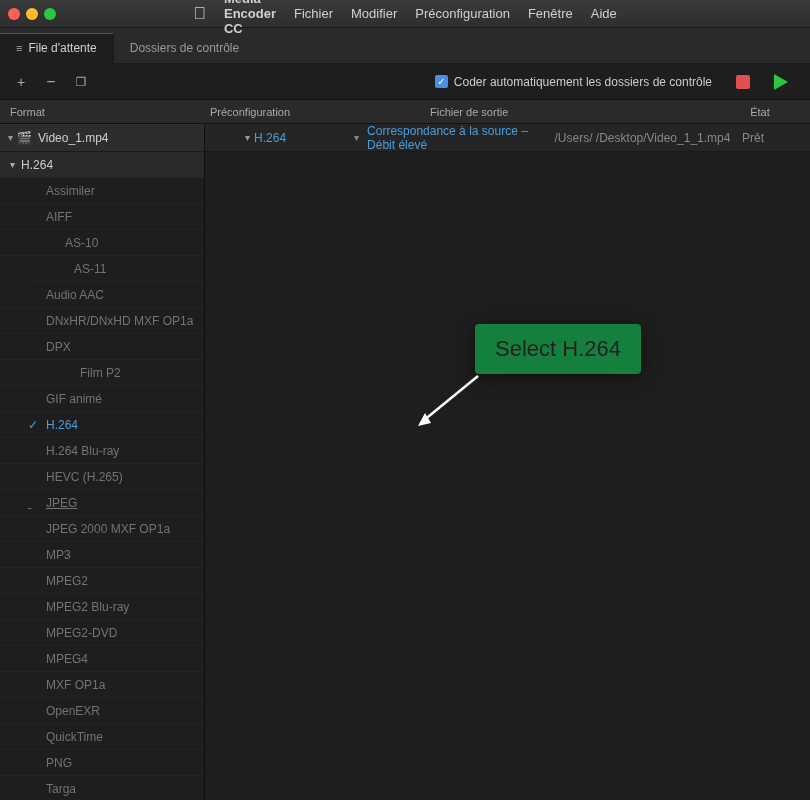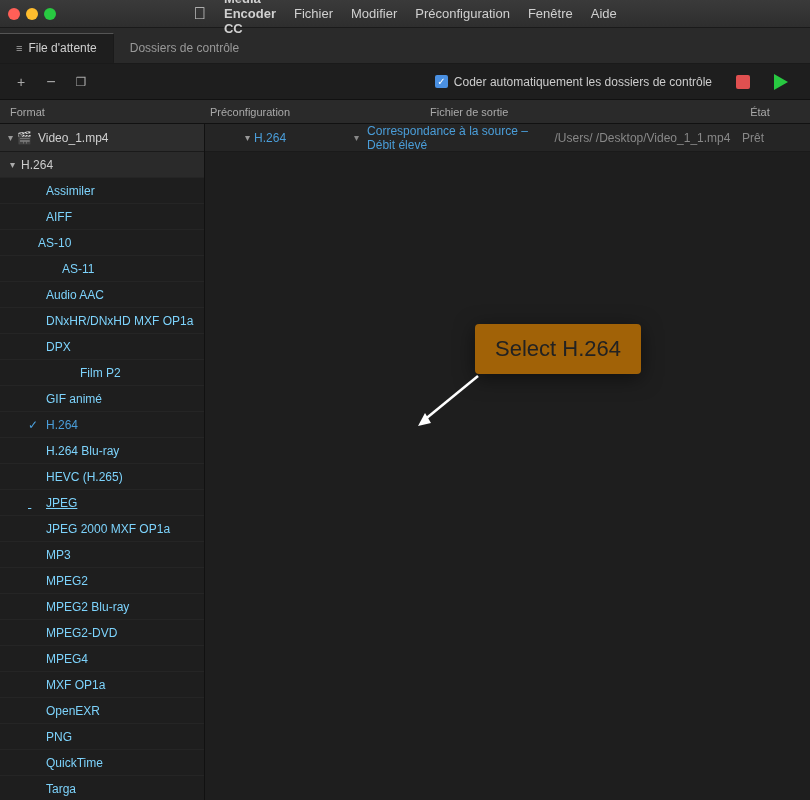--- a/index.html
+++ b/index.html
@@ -190,21 +190,21 @@
       flex-shrink: 0;
     }
 
     
     .format-item {
       height: 26px;
       display: flex;
       align-items: center;
       padding-left: 20px;
       font-size: 12px;
-      color: #7dd3fc;
+      color: #737373;
       cursor: pointer;
       border-bottom: 1px solid #252525;
     }
     .format-item.selected {
       color: #4a9eda;
     }
     .format-item .check-mark {
       width: 14px;
       margin-right: 4px;
       color: #4a9eda;
@@ -227,21 +227,21 @@
       flex: 1;
       overflow: hidden;
       position: relative;
     }
 
     
     .callout {
       position: absolute;
       top: 200px;
       left: 270px;
-      background: #a16207;
+      background: #15803d;
       border-radius: 4px;
       padding: 12px 20px;
       font-size: 22px;
       font-weight: 400;
       color: #222;
       box-shadow: 0 4px 20px rgba(0,0,0,0.5);
       z-index: 100;
     }
     .callout-arrow {
       position: absolute;
@@ -351,25 +351,25 @@
 
     <div class="format-item" style="padding-left:28px;">
       <span class="check-mark">&nbsp;</span>
       <span>Assimiler</span>
     </div>
 
     <div class="format-item" style="padding-left:28px;">
       <span class="check-mark">&nbsp;</span>
       <span>AIFF</span>
     </div>
-    <div class="format-item" style="padding-left:20px;">
+    <div class="format-item" style="padding-left:27px;gap:20px;">
       <span class="check-mark">&nbsp;</span>
       <span>AS-10</span>
     </div>
-    <div class="format-item" style="padding-left:44px;">
+    <div class="format-item" style="padding-left:28px;margin-left:28px;">
       <span class="check-mark">&nbsp;</span>
       <span>AS-11</span>
     </div>
     <div class="format-item" style="padding-left:28px;">
       <span class="check-mark">&nbsp;</span>
       <span>Audio AAC</span>
     </div>
     <div class="format-item" style="padding-left:28px;">
       <span class="check-mark">&nbsp;</span>
       <span>DNxHR/DNxHD MXF OP1a</span>
@@ -429,25 +429,25 @@
     <div class="format-item" style="padding-left:28px;">
       <span class="check-mark">&nbsp;</span>
       <span>MXF OP1a</span>
     </div>
     <div class="format-item" style="padding-left:28px;">
       <span class="check-mark">&nbsp;</span>
       <span>OpenEXR</span>
     </div>
     <div class="format-item" style="padding-left:28px;">
       <span class="check-mark">&nbsp;</span>
+      <span>QuickTime</span>
+    </div>
+    <div class="format-item" style="padding-left:28px;">
+      <span class="check-mark">&nbsp;</span>
       <span>PNG</span>
-    </div>
-    <div class="format-item" style="padding-left:28px;">
-      <span class="check-mark">&nbsp;</span>
-      <span>QuickTime</span>
     </div>
     <div class="format-item" style="padding-left:28px;">
       <span class="check-mark">&nbsp;</span>
       <span>Targa</span>
     </div>
 
   </div>
 
   <div class="main-panel">
 

